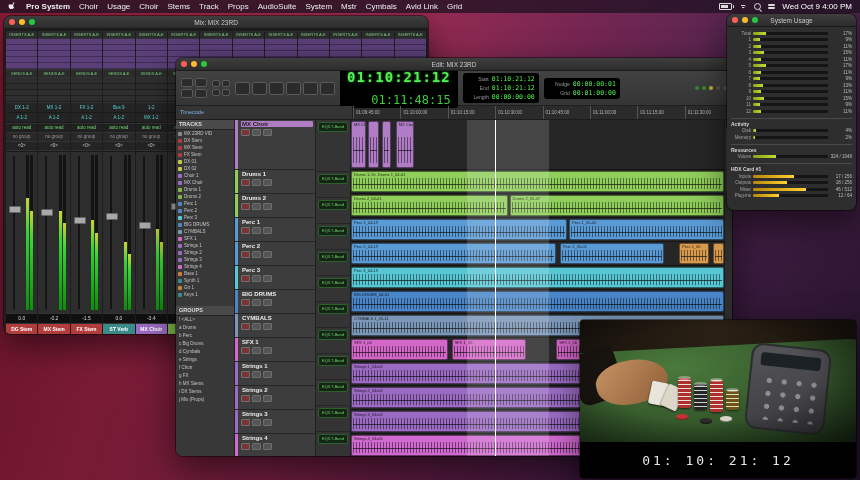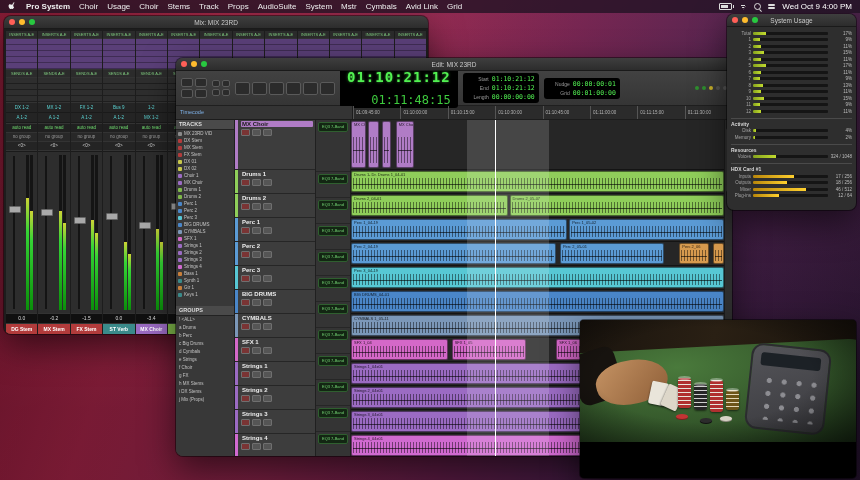--- a/index.html
+++ b/index.html
@@ -1146,20 +1146,23 @@
       <div class="stack s4"></div>
       <div class="loose l1"></div>
       <div class="loose l2"></div>
       <div class="loose l3"></div>
       <div class="device">
         <div class="scr"></div>
         <div class="keys"></div>
       </div>
       <div class="vignette"></div>
     </div>
+    <div class="vtc">
+      <span>01: 10: 21: 12</span>
+    </div>
   </div>
 
   <div class="menubar">
     <span class="icn">
       <svg width="9" height="10" viewBox="0 0 16 16">
           <path fill="#eee" d="M11.3 1.2c-.7.05-1.6.5-2.1 1.1-.45.55-.85 1.4-.7 2.2.8.06 1.65-.4 2.15-1 .5-.6.85-1.4.65-2.3zM8.6 4.9c-1.15 0-2.05.7-2.65.7-.6 0-1.5-.65-2.5-.65C2.2 4.95 1 6 1 8.1c0 1.3.5 2.65 1.1 3.55.5.75 1.1 1.55 1.9 1.55.75 0 1.05-.5 2.1-.5s1.3.5 2.1.5 1.35-.75 1.85-1.5c.55-.85.8-1.65.8-1.7-.05 0-1.6-.6-1.6-2.35 0-1.5 1.2-2.2 1.25-2.25-.7-1-1.75-1.1-2.1-1.1z"></path>
         </svg>
     </span>
     <span id="menu-items" style="display:flex;gap:9px;">
         <span class="menu-item bold">Pro System</span>

